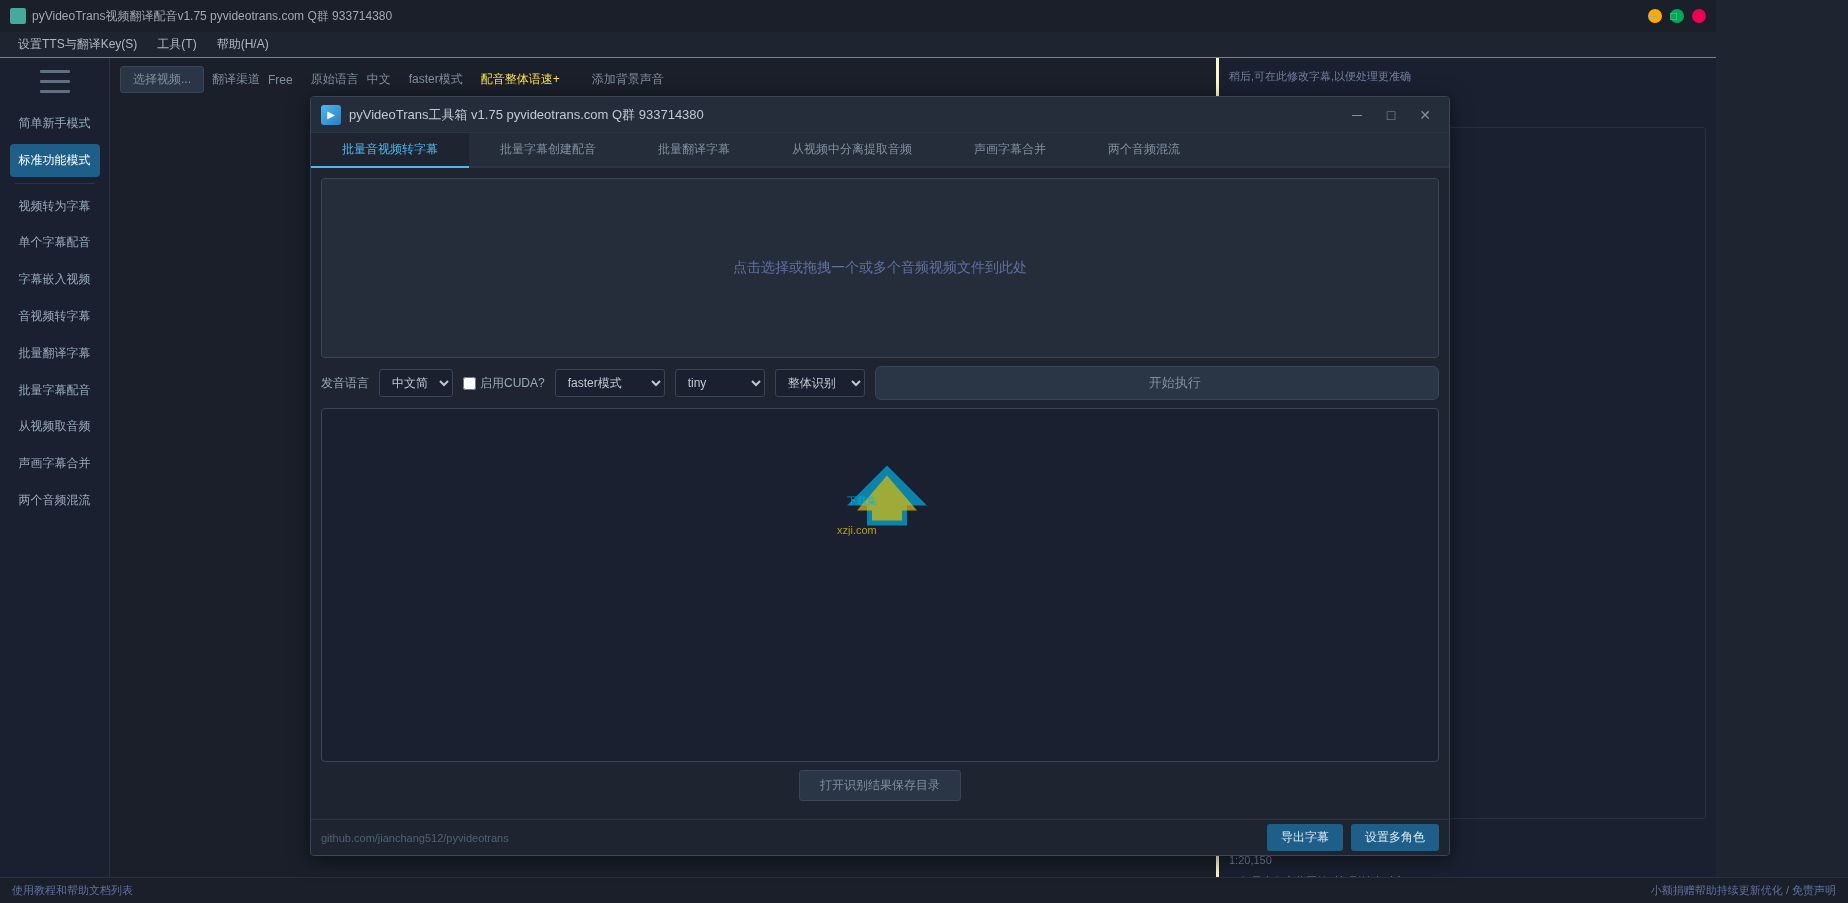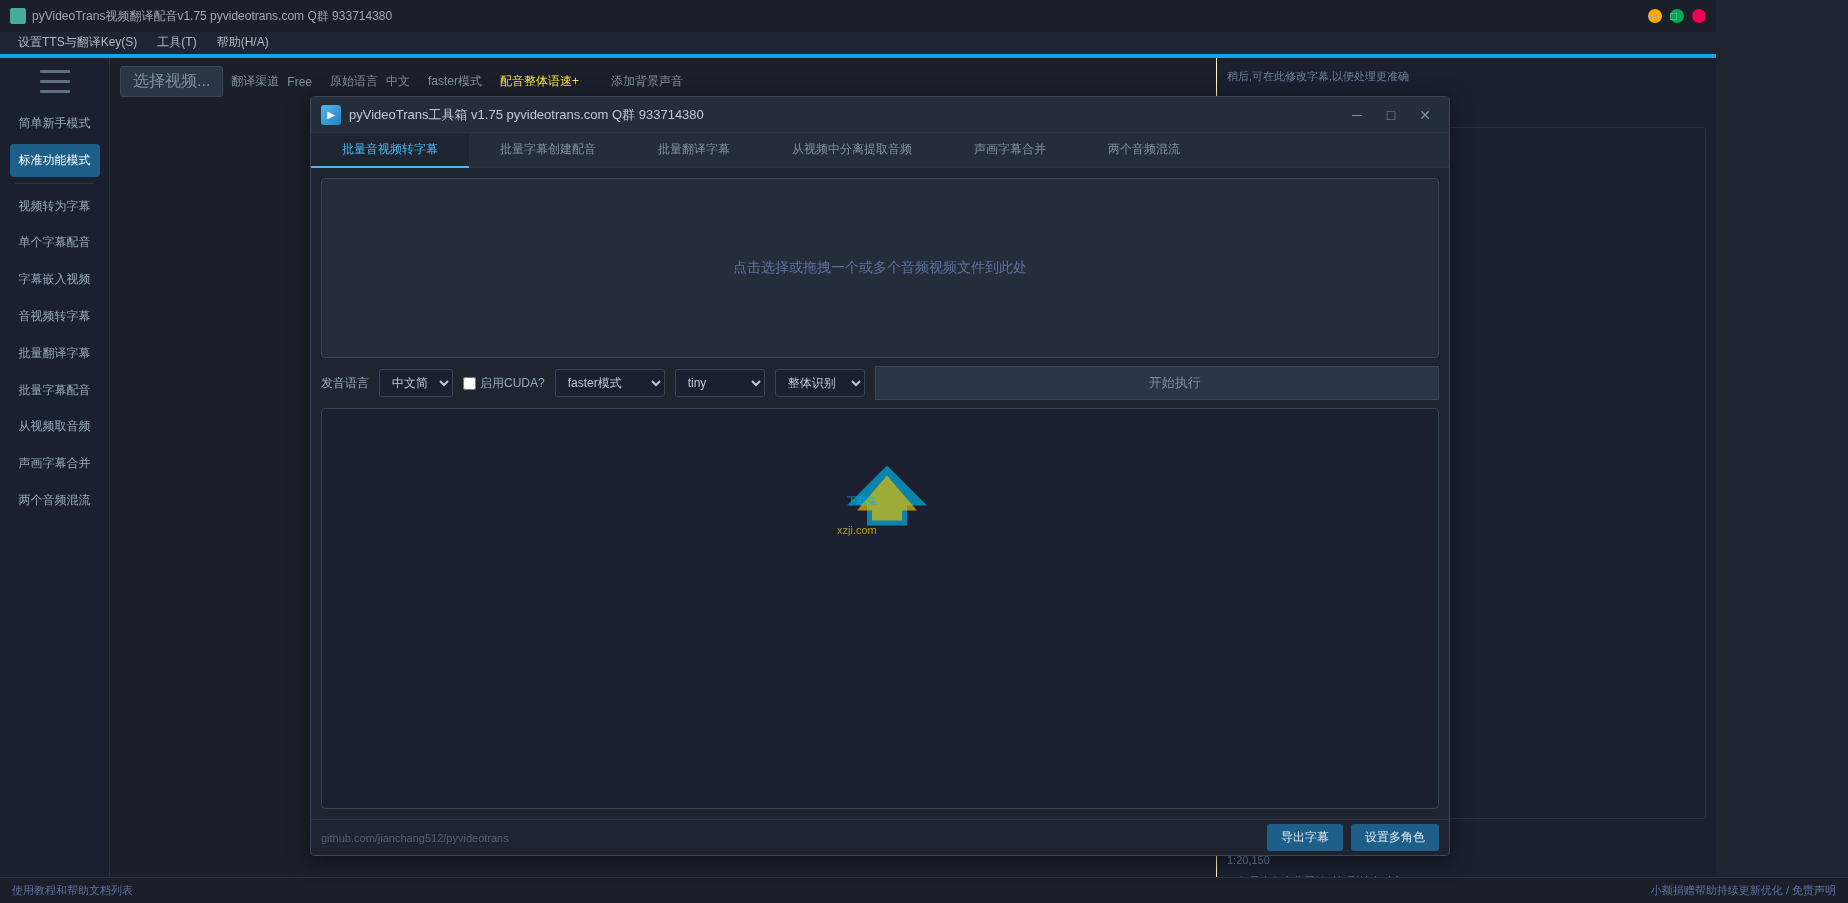--- a/index.html
+++ b/index.html
@@ -10,21 +10,21 @@
 
     .outer-titlebar { background: #1a1f2a; height: 32px; display: flex; align-items: center; padding: 0 10px; color: #a0a8b0; font-size: 12px; flex-shrink: 0; }
     .outer-titlebar .app-icon { width: 16px; height: 16px; background: #4a9; border-radius: 2px; margin-right: 6px; display: inline-block; }
     .outer-titlebar .title { flex: 1; }
     .outer-titlebar .win-btns { display: flex; gap: 8px; }
     .outer-titlebar .win-btn { width: 14px; height: 14px; border-radius: 50%; cursor: pointer; }
     .outer-titlebar .win-btn.close { background: #e05; }
     .outer-titlebar .win-btn.min { background: #fa0; }
     .outer-titlebar .win-btn.max { background: #0a5; }
 
-    .outer-menubar { background: #1e2530; height: 26px; display: flex; align-items: flex-start; padding: 0 8px; font-size: 12px; color: #b0b8c0; border-bottom: 4px solid #0ea5e9; flex-shrink: 0; }
+    .outer-menubar { background: #1e2530; height: 26px; display: flex; align-items: center; padding: 0 8px; font-size: 12px; color: #b0b8c0; border-bottom: 1px solid #0ea5e9; flex-shrink: 0; }
     .outer-menubar .menu-item { padding: 2px 10px; cursor: pointer; }
 
     .outer-content { display: flex; flex: 1; overflow: hidden; }
 
     
     .sidebar { width: 110px; background: #1a2030; display: flex; flex-direction: column; align-items: center; padding-top: 10px; border-right: 1px solid #2a3040; flex-shrink: 0; }
     .sidebar-menu-icon { width: 30px; height: 3px; background: #607080; margin: 2px 0; border-radius: 1px; }
     .sidebar-menu { display: flex; flex-direction: column; align-items: center; margin-bottom: 10px; gap: 3px; cursor: pointer; }
     .sidebar-btn { width: 90px; padding: 8px 5px; text-align: center; font-size: 12px; color: #9ab; cursor: pointer; border-radius: 4px; margin: 2px 0; line-height: 1.4; }
     .sidebar-btn.active { background: #1e5f8a; color: #fff; }
@@ -51,31 +51,31 @@
 
     
     .drop-zone { background: #252d3a; border: 1px solid #3a4555; border-radius: 4px; display: flex; align-items: center; justify-content: center; color: #6070a0; font-size: 14px; height: 180px; flex-shrink: 0; cursor: pointer; }
 
     
     .controls-row { display: flex; align-items: center; gap: 10px; padding: 8px 0; flex-shrink: 0; }
     .ctrl-label { font-size: 12px; color: #9ab; white-space: nowrap; }
     .ctrl-select { background: #1a2030; border: 1px solid #3a4555; color: #c0c8d0; padding: 4px 8px; border-radius: 3px; font-size: 12px; height: 28px; cursor: pointer; }
     .ctrl-checkbox { display: flex; align-items: center; gap: 4px; font-size: 12px; color: #9ab; }
     .ctrl-checkbox input { width: 13px; height: 13px; }
-    .start-btn { flex: 1; height: 34px; background: #2a3545; border: 1px solid #3a4555; color: #8090a0; font-size: 13px; border-radius: 0; cursor: pointer; padding-left: 36px; }
+    .start-btn { flex: 1; height: 34px; background: #2a3545; border: 1px solid #3a4555; color: #8090a0; font-size: 13px; border-radius: 6px; cursor: pointer; padding-left: 36px; }
 
     
     .output-area { flex: 1; background: #1a2030; border: 1px solid #3a4555; border-radius: 4px; margin-top: 0; overflow: hidden; }
 
     
     .inner-bottom { display: flex; justify-content: center; padding: 8px; flex-shrink: 0; }
     .open-folder-btn { background: #2a3545; border: 1px solid #3a4555; color: #8090a0; padding: 6px 20px; font-size: 12px; border-radius: 3px; cursor: pointer; }
 
     
-    .right-panel { position: absolute; right: 0; top: 0; width: 500px; height: 100%; background: #1a2030; border-left: 1px solid #fef9c3; display: flex; flex-direction: column; padding: 10px; }
+    .right-panel { position: absolute; right: 0; top: 0; width: 500px; height: 100%; background: #1a2030; border-left: 3px solid #fef9c3; display: flex; flex-direction: column; padding: 10px; }
     .right-panel .hint-text { font-size: 11px; color: #7080a0; line-height: 1.6; margin-bottom: 8px; }
     .right-panel .time-info { font-size: 11px; color: #7080a0; margin: 4px 0; }
 
     
     .statusbar { position: absolute; bottom: 0; left: 0; width: 1848px; height: 26px; background: #1a1f2a; display: flex; align-items: center; justify-content: space-between; padding: 0 12px; border-top: 1px solid #2a3040; font-size: 11px; color: #6070a0; }
 
     
     .bottom-btn { background: #1e5f8a; border: none; color: #e0e8f0; padding: 5px 14px; font-size: 12px; border-radius: 3px; cursor: pointer; margin-left: 0; }
 
     
@@ -125,21 +125,21 @@
       <div class="sidebar-btn">批量翻译字幕</div>
       <div class="sidebar-btn">批量字幕配音</div>
       <div class="sidebar-btn">从视频取音频</div>
       <div class="sidebar-btn">声画字幕合并</div>
       <div class="sidebar-btn">两个音频混流</div>
     </div>
 
     <div class="main-area" style="position: relative;">
 
       <div style="padding: 8px 10px; display: flex; gap: 8px; align-items: center; font-size: 12px; color: #8090a0;">
-        <button style="background:#2a3545; border:1px solid #3a4555; color:#8090a0; padding:4px 12px; border-radius:3px; cursor:pointer; font-size:16px;">选择视频...</button>
+        <button style="background:#2a3545; border:1px solid #3a4555; color:#8090a0; padding:4px 12px; border-radius:3px; cursor:pointer; font-size:12px;">选择视频...</button>
         <span style="color:#8090a0;">翻译渠道</span>
         <span style="color:#8090a0;">Free</span>
         <span style="color:#8090a0; margin-left: 10px;">原始语言</span>
         <span style="color:#8090a0;">中文</span>
         <span style="color:#8090a0; margin-left: 10px;">faster模式</span>
         <span style="color:#fde047; margin-left: 10px;">配音整体语速+</span>
         <span style="color:#8090a0; margin-left: 24px;">添加背景声音</span>
       </div>
 
       <div class="inner-window">
@@ -185,20 +185,23 @@
               <option>tiny</option>
             </select>
             <select class="ctrl-select" style="width:90px;">
               <option>整体识别</option>
             </select>
             <button class="start-btn">开始执行</button>
           </div>
 
           <div class="output-area"></div>
 
+          <div class="inner-bottom">
+            <button class="open-folder-btn">打开识别结果保存目录</button>
+          </div>
 
         </div>
 
         <div class="inner-window-bottom">
           <span class="github-text">github.com/jianchang512/pyvideotrans</span>
           <div style="display:flex; gap:8px;">
             <button class="bottom-btn">导出字幕</button>
             <button class="bottom-btn">设置多角色</button>
           </div>
         </div>

